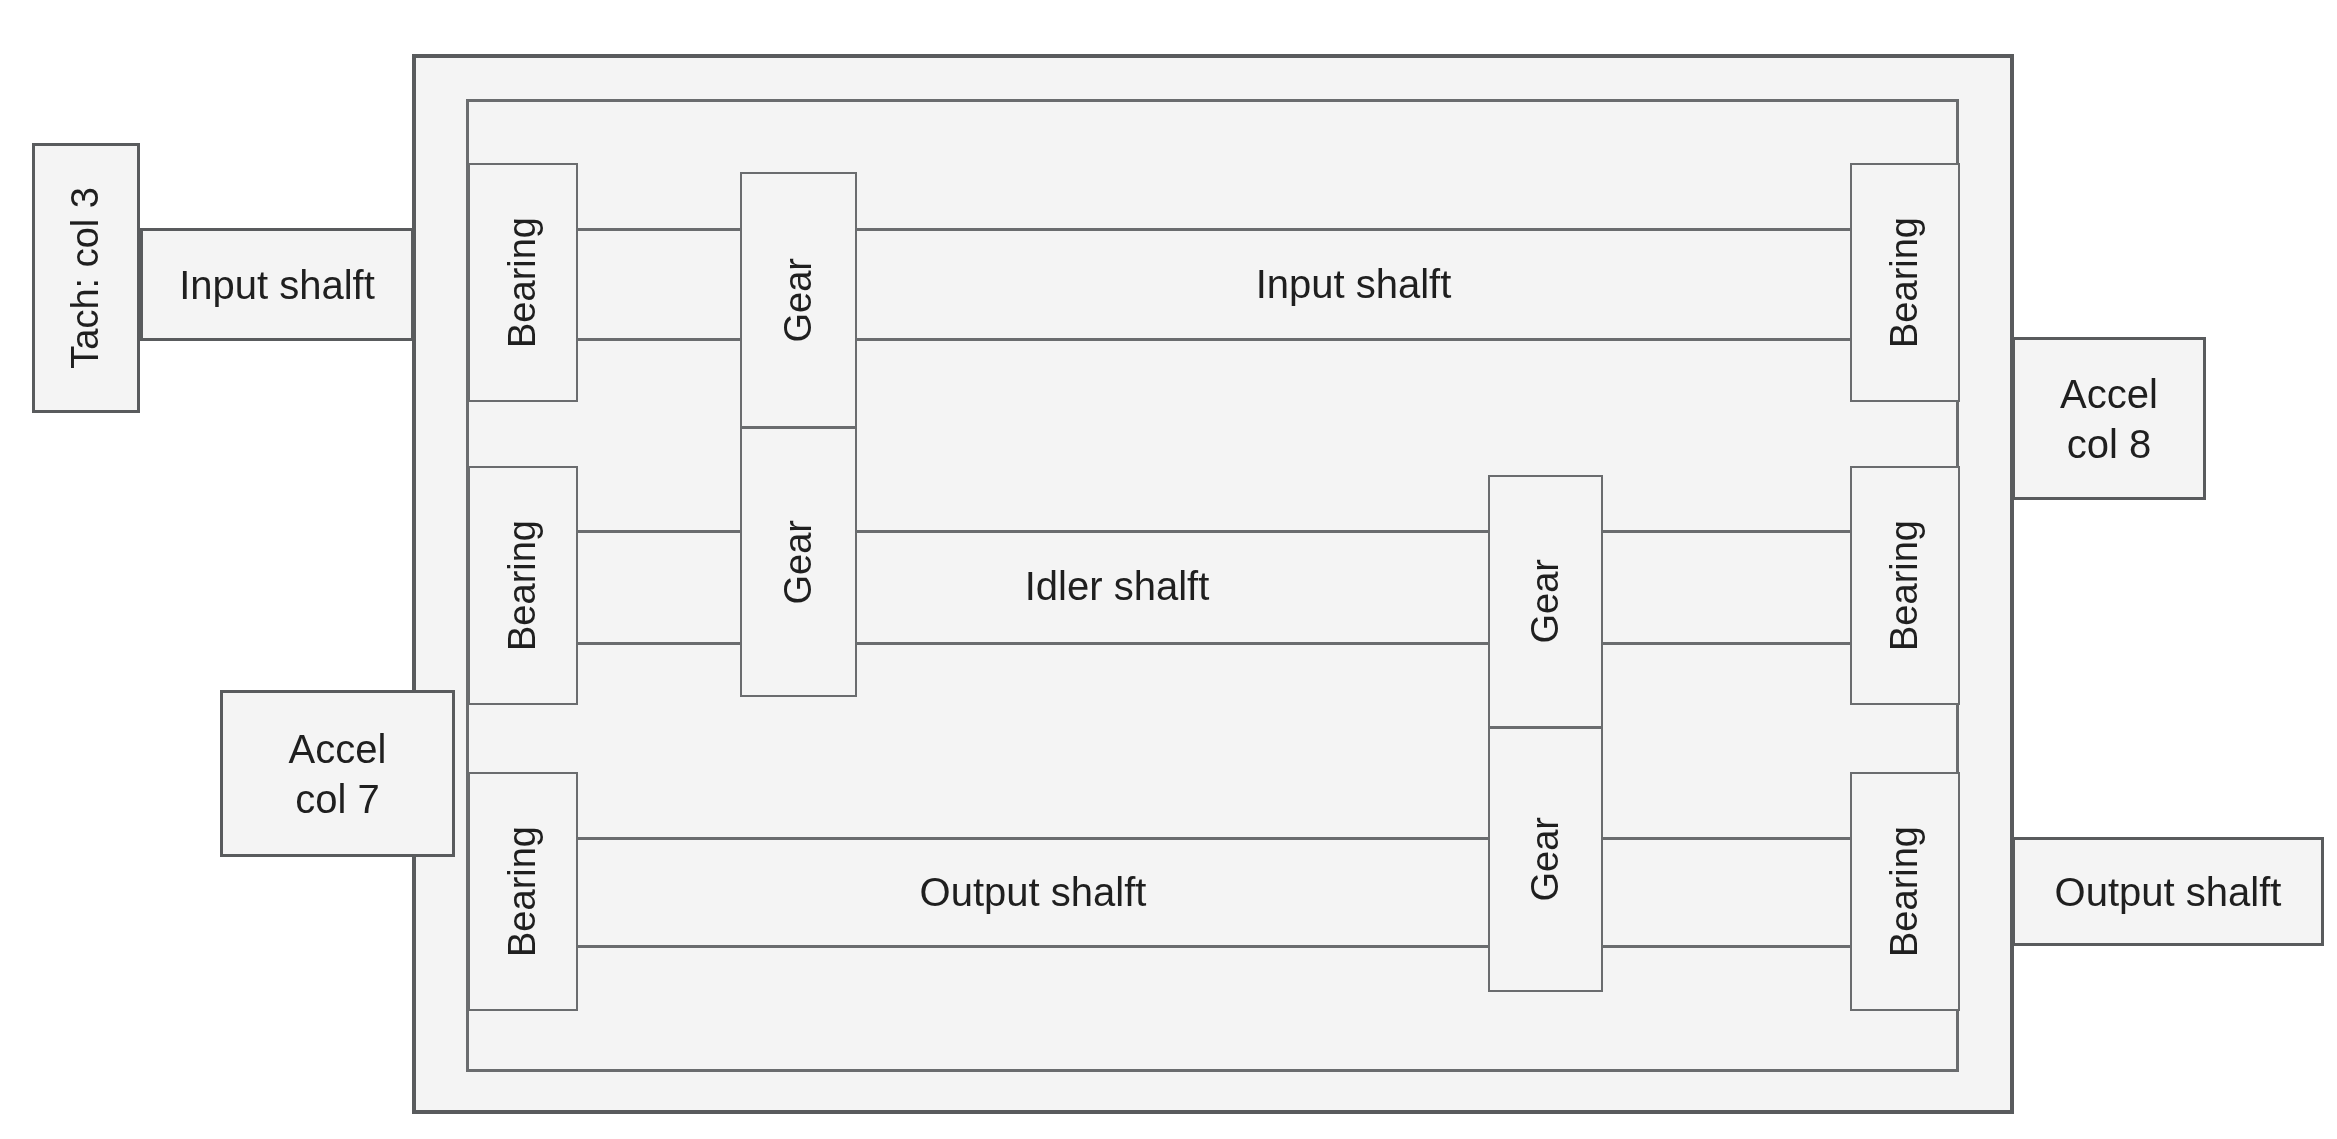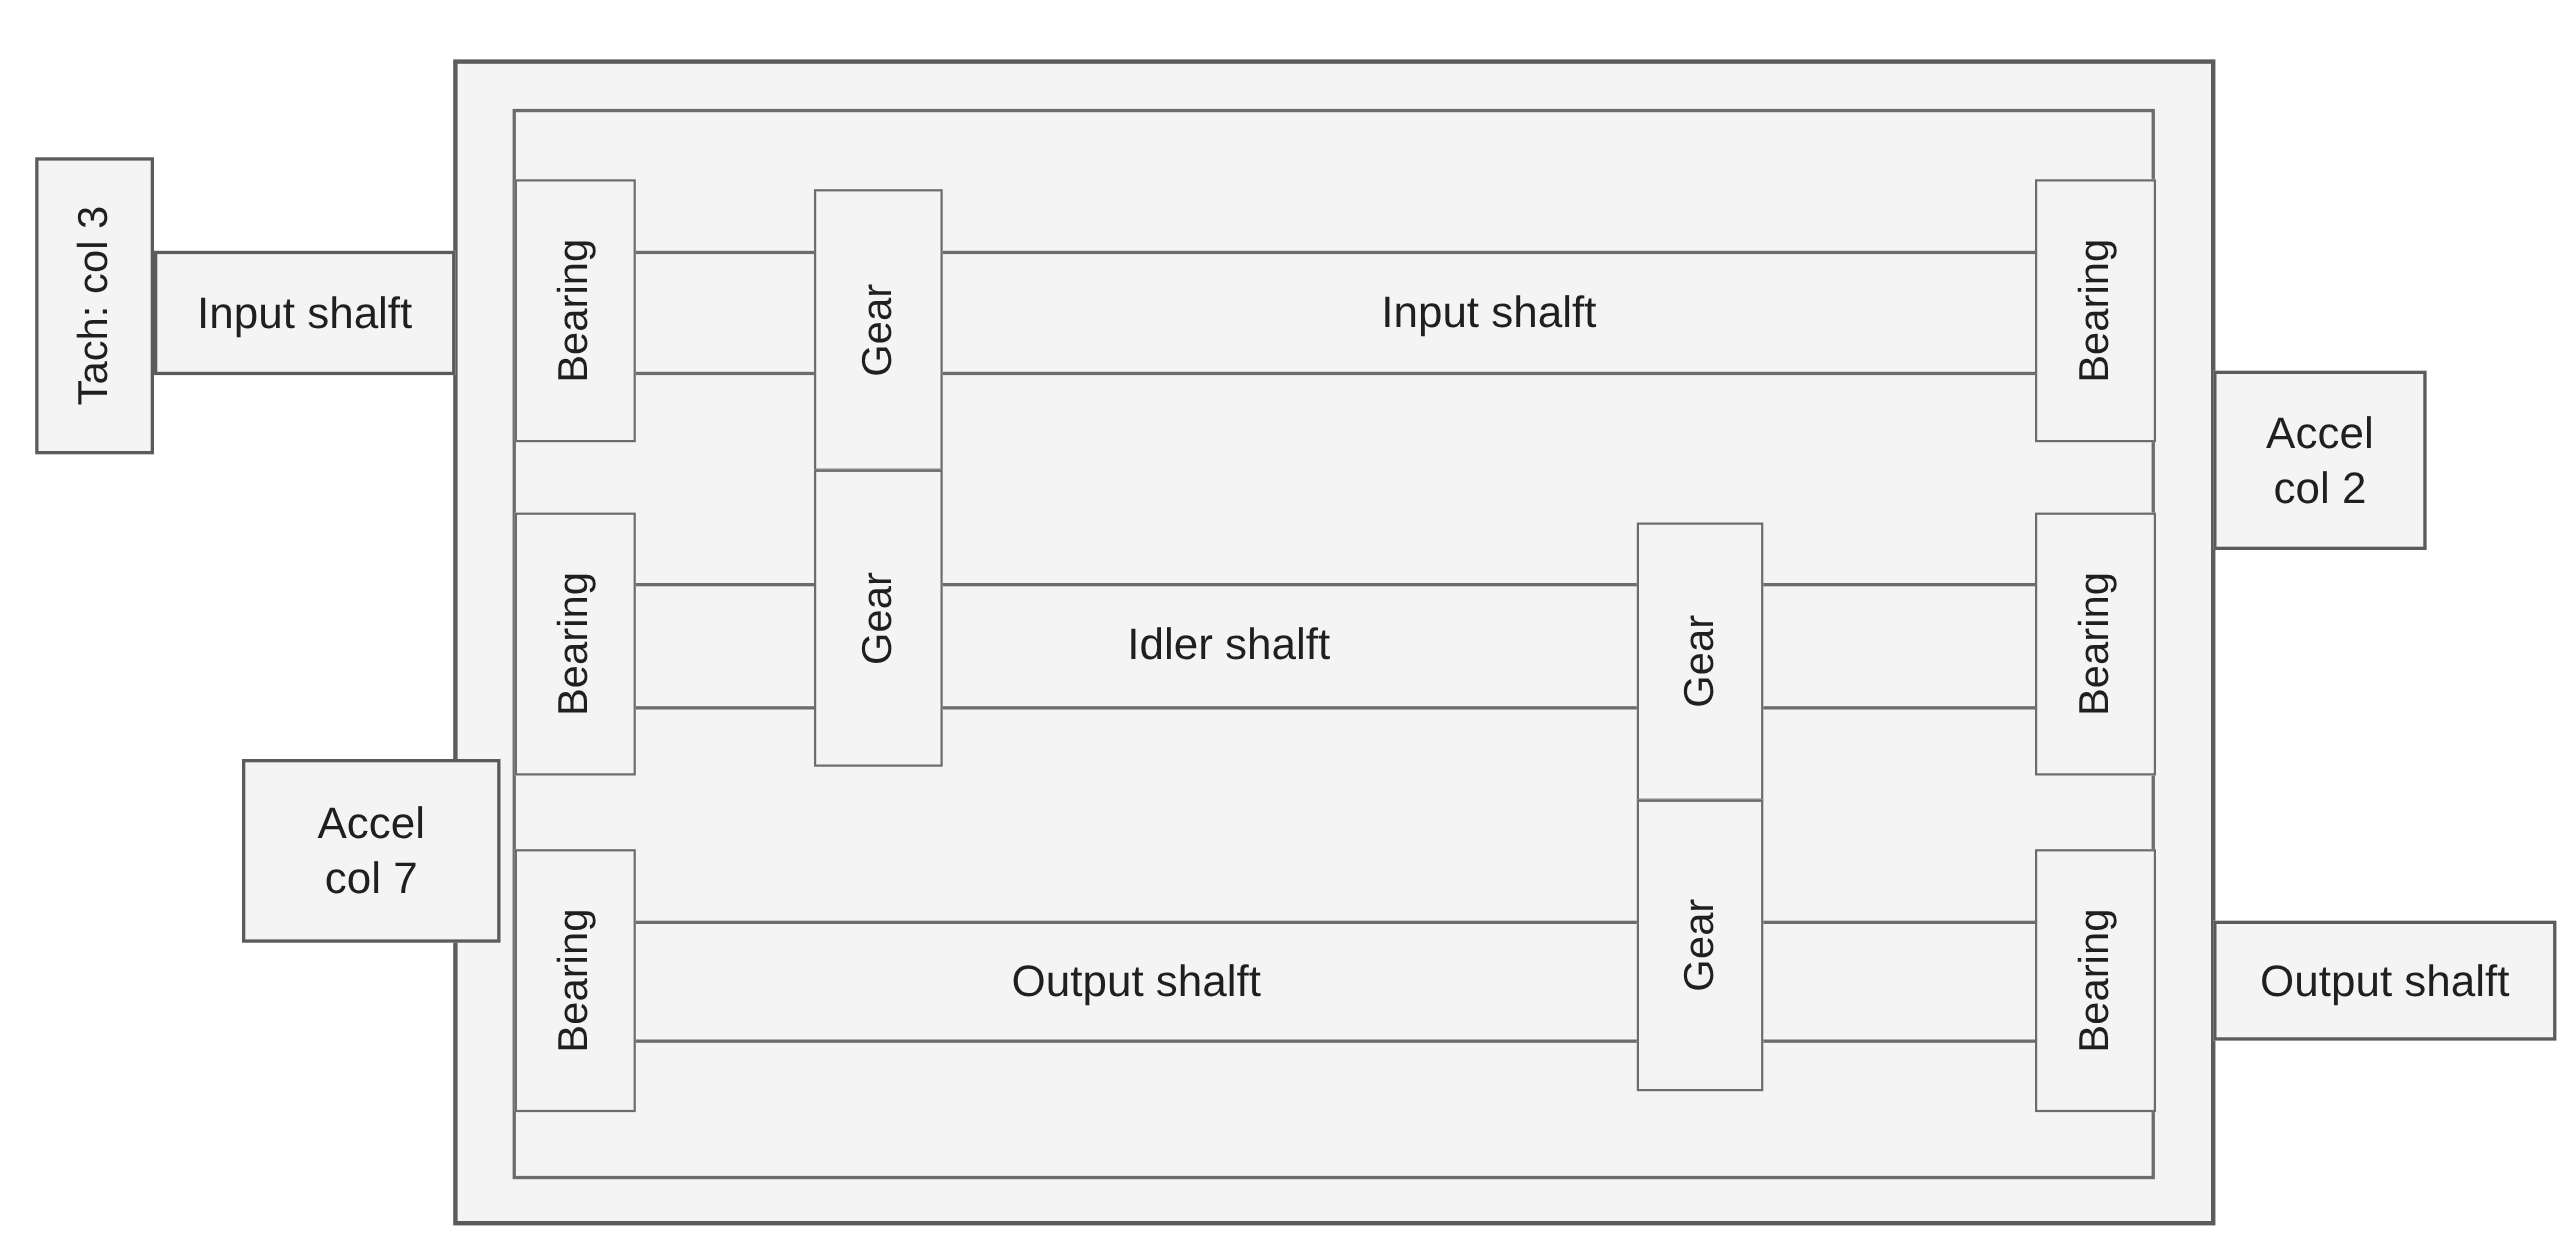--- a/index.html
+++ b/index.html
@@ -106,21 +106,21 @@
     <span class="f40">Input shalft</span>
   </div>
 
   <div class="box" style="left:220px; top:690px; width:235px; height:167px; flex-direction:column;">
     <span class="f40">Accel</span>
     <span class="f40">col 7</span>
   </div>
 
   <div class="box" style="left:2012px; top:337px; width:194px; height:163px; flex-direction:column;">
     <span class="f40">Accel</span>
-    <span class="f40">col 2</span>
+    <span class="f40">col 8</span>
   </div>
 
   <div class="box" style="left:2012px; top:837px; width:312px; height:109px;">
     <span class="f40">Output shalft</span>
   </div>
 
   <div class="box thin" style="left:468px; top:163px; width:110px; height:239px;">
     <span class="vtext f38">Bearing</span>
   </div>
 

